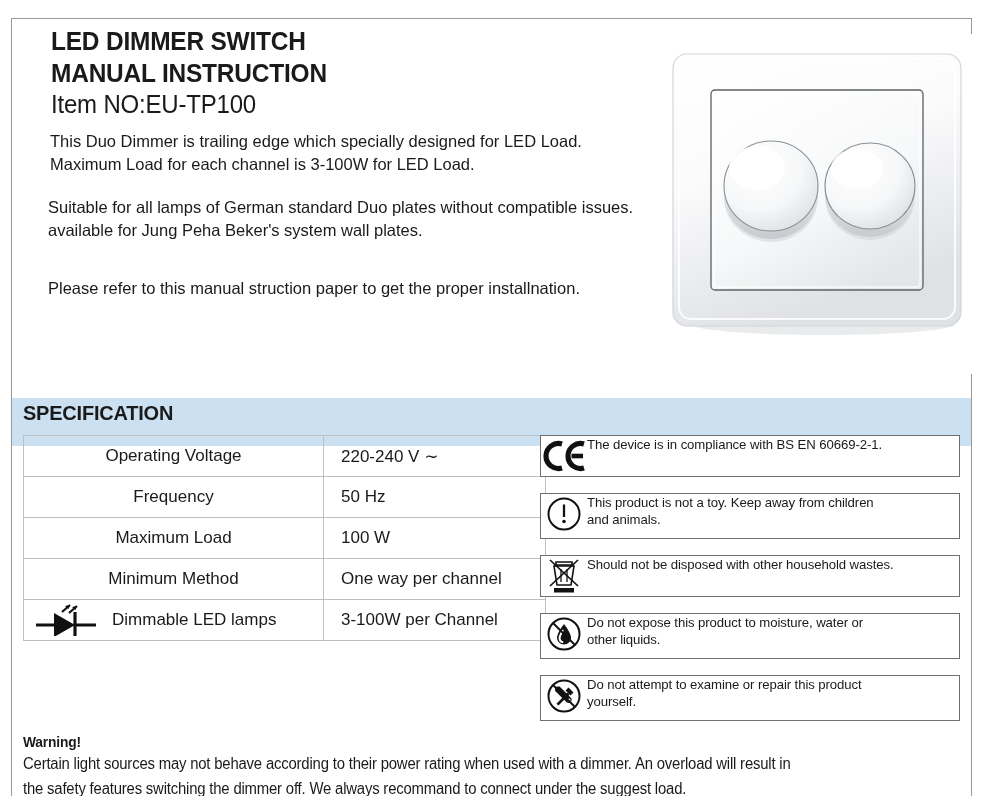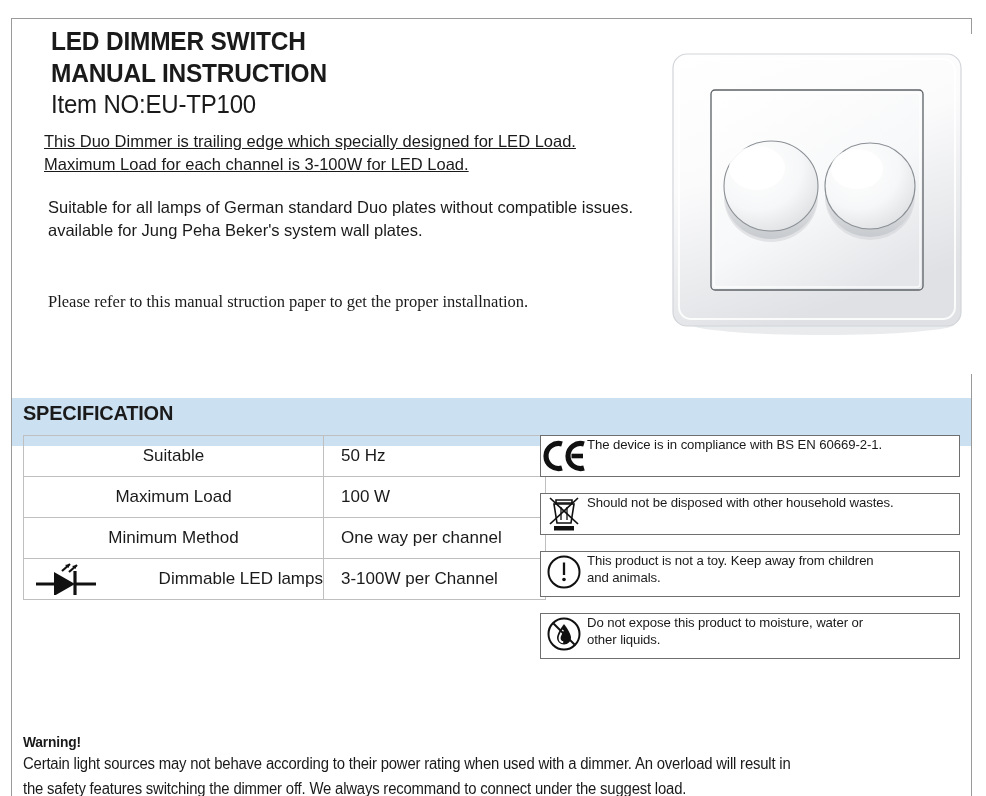--- a/index.html
+++ b/index.html
@@ -60,23 +60,23 @@
     transform: scaleX(0.96);
     transform-origin: left center;
     white-space: nowrap;
   }
 
   .para {
     font-size: 16.5px;
     line-height: 23px;
     white-space: pre-line;
   }
-  #para1 { position: absolute; left: 4px; top: 111px; text-decoration: underline; }
+  #para1 { position: absolute; left: 10px; top: 111px; }
   #para2 { position: absolute; left: 8px; top: 177px; }
-  #para3 { position: absolute; left: 8px; top: 271px; font-family: Liberation Serif, serif; }
+  #para3 { position: absolute; left: 8px; top: 258px; }
 
   
   #product-photo {
     position: absolute;
     left: 608px;
     top: 15px;
     width: 344px;
     height: 340px;
     background: #ffffff;
     overflow: hidden;
@@ -130,21 +130,21 @@
   #spec-table td.k {
     width: 299px;
     text-align: center;
     position: relative;
   }
   #spec-table td.v {
     width: 204px;
     padding-left: 17px;
   }
   #spec-table tr.lamp td.k {
-    text-align: right;
+    text-align: left;
     padding-left: 88px;
   }
   .led-symbol {
     position: absolute;
     left: 10px;
     top: 50%;
     transform: translateY(-50%);
     width: 72px;
     height: 32px;
   }
@@ -277,21 +277,25 @@
     </div>
   </div>
 
   <div id="spec-header">
     <div id="spec-header-label">SPECIFICATION</div>
   </div>
 
   <table id="spec-table">
     <tbody>
       <tr>
-        <td class="k">Suitable</td>
+        <td class="k">Operating Voltage</td>
+        <td class="v">220-240 V  ∼</td>
+      </tr>
+      <tr>
+        <td class="k">Frequency</td>
         <td class="v">50 Hz</td>
       </tr>
       <tr>
         <td class="k">Maximum Load</td>
         <td class="v">100 W</td>
       </tr>
       <tr>
         <td class="k">Minimum Method</td>
         <td class="v">One way per channel</td>
       </tr>
@@ -327,60 +331,76 @@
       <div class="notice-icon">
         <svg width="44" height="32" viewBox="0 0 44 32">
           <path d="M20 4 A12.5 12.5 0 1 0 20 28" fill="none" stroke="#111" stroke-width="5.2"></path>
           <path d="M42 4 A12.5 12.5 0 1 0 42 28" fill="none" stroke="#111" stroke-width="5.2"></path>
           <line x1="29.5" y1="16" x2="41" y2="16" stroke="#111" stroke-width="4.6"></line>
         </svg>
       </div>
       <div class="notice-text">The device is in compliance with BS EN 60669-2-1.</div>
     </div>
 
+    <div class="notice-row tall">
+      <div class="notice-icon">
+        <svg width="36" height="36" viewBox="0 0 36 36">
+          <circle cx="18" cy="18" r="15.5" fill="none" stroke="#111" stroke-width="2"></circle>
+          <line x1="18" y1="8.5" x2="18" y2="21" stroke="#111" stroke-width="2.3"></line>
+          <circle cx="18" cy="25.5" r="1.8" fill="#111"></circle>
+        </svg>
+      </div>
+      <div class="notice-text">This product is not a toy. Keep away from children
+and animals.</div>
+    </div>
+
     <div class="notice-row">
       <div class="notice-icon">
         <svg width="34" height="36" viewBox="0 0 34 36">
           <path d="M9 4 L9 7 L25 7 L25 4 Z" fill="none" stroke="#111" stroke-width="1.6"></path>
           <path d="M7 8 L27 8 L24 27 L10 27 Z" fill="none" stroke="#111" stroke-width="1.6"></path>
           <line x1="14" y1="11" x2="14" y2="24" stroke="#111" stroke-width="1.3"></line>
           <line x1="20" y1="11" x2="20" y2="24" stroke="#111" stroke-width="1.3"></line>
           <line x1="3" y1="2" x2="31" y2="28" stroke="#111" stroke-width="1.7"></line>
           <line x1="31" y1="2" x2="3" y2="28" stroke="#111" stroke-width="1.7"></line>
           <rect x="7" y="30" width="20" height="4.5" fill="#111"></rect>
         </svg>
       </div>
       <div class="notice-text">Should not be disposed with other household wastes.</div>
     </div>
 
     <div class="notice-row tall">
       <div class="notice-icon">
         <svg width="36" height="36" viewBox="0 0 36 36">
           <circle cx="18" cy="18" r="15.5" fill="none" stroke="#111" stroke-width="2"></circle>
-          <line x1="18" y1="8.5" x2="18" y2="21" stroke="#111" stroke-width="2.3"></line>
-          <circle cx="18" cy="25.5" r="1.8" fill="#111"></circle>
-        </svg>
-      </div>
-      <div class="notice-text">This product is not a toy. Keep away from children
-and animals.</div>
+          <path d="M18 8 C18 8 11 17 11 21.5 C11 25.4 14.1 28.5 18 28.5 C21.9 28.5 25 25.4 25 21.5 C25 17 18 8 18 8 Z" fill="#111"></path>
+          <path d="M17 14 C15 17.5 13.6 20 13.6 22 C13.6 24.3 15.3 26 17.2 26.2" fill="none" stroke="#ffffff" stroke-width="2"></path>
+          <line x1="7.5" y1="7.5" x2="28.5" y2="28.5" stroke="#111" stroke-width="2"></line>
+        </svg>
+      </div>
+      <div class="notice-text">Do not expose this product to moisture, water or
+other liquids.</div>
     </div>
 
     <div class="notice-row tall">
       <div class="notice-icon">
         <svg width="36" height="36" viewBox="0 0 36 36">
           <circle cx="18" cy="18" r="15.5" fill="none" stroke="#111" stroke-width="2"></circle>
-          <path d="M18 8 C18 8 11 17 11 21.5 C11 25.4 14.1 28.5 18 28.5 C21.9 28.5 25 25.4 25 21.5 C25 17 18 8 18 8 Z" fill="#111"></path>
-          <path d="M17 14 C15 17.5 13.6 20 13.6 22 C13.6 24.3 15.3 26 17.2 26.2" fill="none" stroke="#ffffff" stroke-width="2"></path>
+
+          <path d="M10.5 25.8 L21.5 14.5 L23.5 16.5 L12.4 27.6 Z" fill="#111"></path>
+          <path d="M22.5 9.5 L27.5 14.5 L24.5 17.5 L19.5 12.5 Z" fill="#111"></path>
+
+          <path d="M12.5 8.5 C10 8.5 8.5 10.6 9.2 12.9 L16.8 20.5 L20.4 24.1 C21.6 25.3 23.6 25.3 24.8 24.1 C26 22.9 26 20.9 24.8 19.7 L21.2 16.1 L13.6 8.5 Z" fill="#111"></path>
+          <circle cx="23" cy="22" r="1.6" fill="#ffffff"></circle>
           <line x1="7.5" y1="7.5" x2="28.5" y2="28.5" stroke="#111" stroke-width="2"></line>
         </svg>
       </div>
-      <div class="notice-text">Do not expose this product to moisture, water or
-other liquids.</div>
-    </div>
-
+      <div class="notice-text">Do not attempt to examine or repair this product
+yourself.</div>
+    </div>
 
   </div>
 
   <div id="warning-block">
     <div id="warning-title">Warning!</div>
     <div id="warning-body">Certain light sources may not behave according to their power rating when used with a dimmer. An overload will result in
 the safety features switching the dimmer off. We always recommand to connect under the suggest load.</div>
   </div>
 
 </div>

